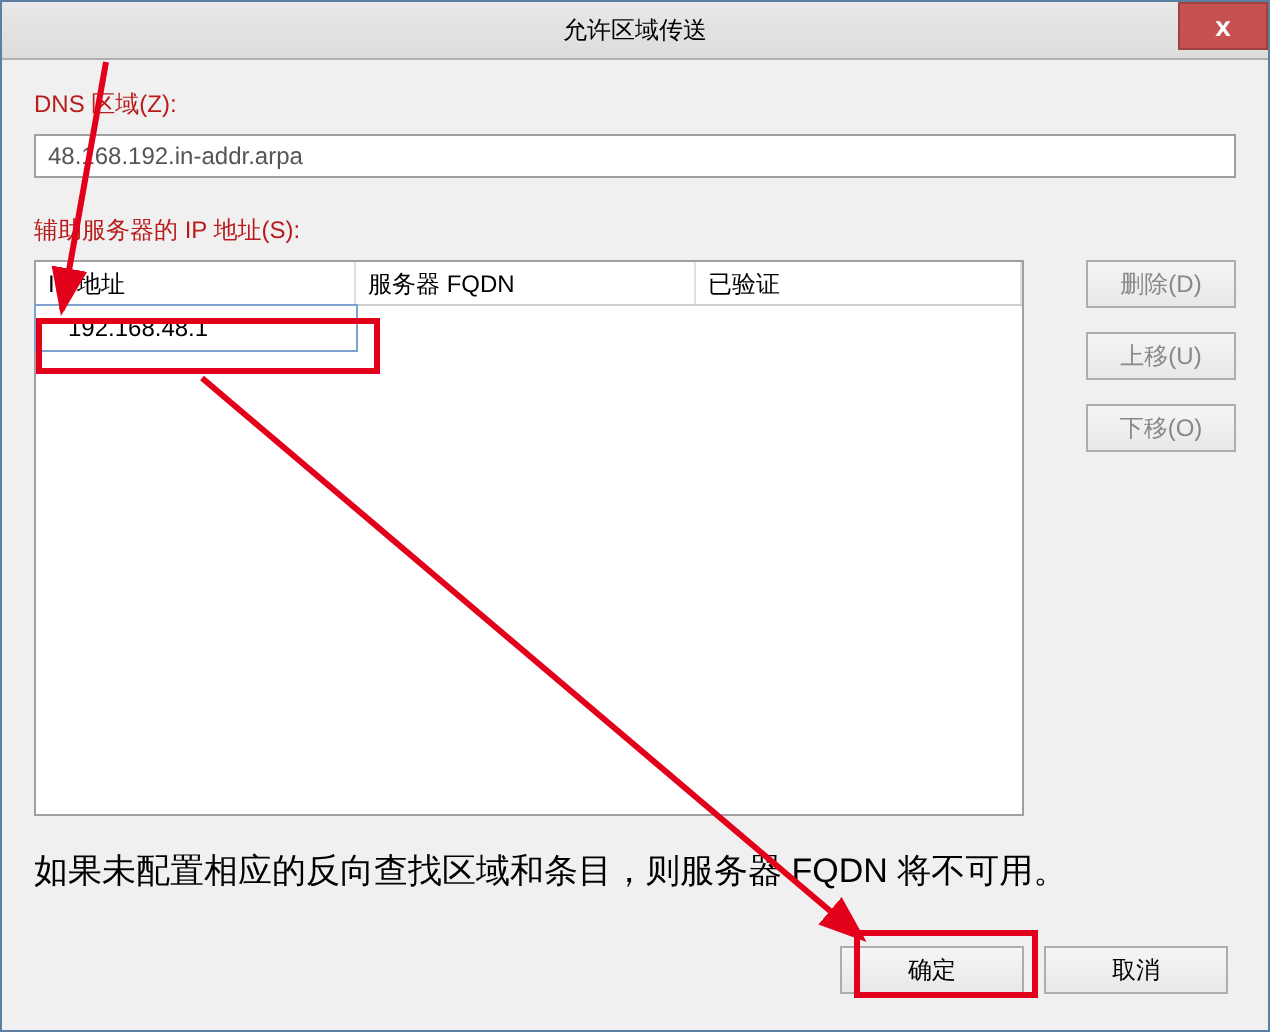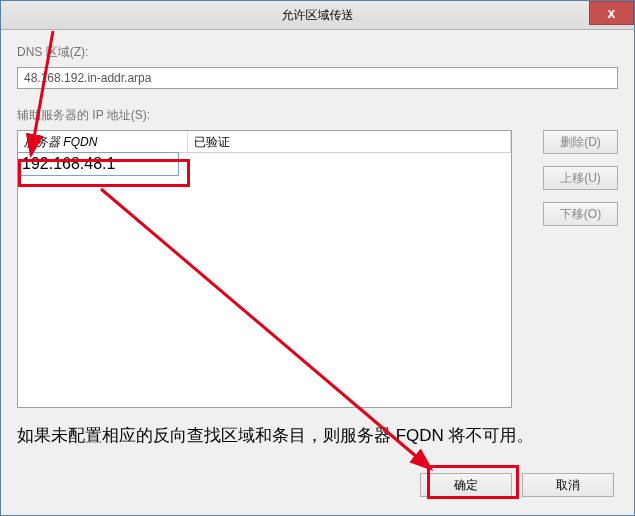--- a/index.html
+++ b/index.html
@@ -50,21 +50,21 @@
       justify-content: center;
       font-size: 14px;
       font-weight: bold;
       cursor: pointer;
     }
     .dialog-body {
       padding: 14px 16px;
     }
     .field-label {
       font-size: 12px;
-      color: #737373;
+      color: #b91c1c;
       margin-bottom: 6px;
     }
     .dns-zone-input {
       width: 100%;
       height: 22px;
       border: 1px solid #a0a0a0;
       background: #fff;
       padding: 2px 6px;
       font-size: 12px;
       font-family: inherit;
@@ -92,36 +92,36 @@
       border-bottom: 1px solid #d0d0d0;
       height: 22px;
     }
     .listview-header .col {
       border-right: 1px solid #e0e0e0;
       padding: 3px 6px;
       font-size: 12px;
       color: #000;
     }
     .col-ip { width: 160px; }
-    .col-fqdn { width: 170px; font-style: italic; }
+    .col-fqdn { width: 170px; }
     .col-verified { flex: 1; border-right: none; }
     .listview-row {
       display: flex;
     }
     .cell-ip {
       width: 160px;
       height: 22px;
     }
     .ip-input {
       width: 100%;
       height: 100%;
       border: none;
       outline: 1px solid #7da2ce;
-      padding: 2px 4px;
-      font-size: 16px;
+      padding: 2px 16px;
+      font-size: 12px;
       font-family: inherit;
     }
     .btn-col {
       display: flex;
       flex-direction: column;
       gap: 12px;
     }
     .side-btn {
       width: 75px;
       height: 24px;
@@ -197,20 +197,21 @@
     <input class="dns-zone-input" type="text" readonly="" value="48.168.192.in-addr.arpa" style="">
 
     <div class="section-spacer"></div>
 
     <div class="field-label">辅助服务器的 IP 地址(S):</div>
 
     <div class="main-row">
       <div class="list-wrap">
         <div class="listview">
           <div class="listview-header">
+            <div class="col col-ip">IP 地址</div>
             <div class="col col-fqdn">服务器 FQDN</div>
             <div class="col col-verified">已验证</div>
           </div>
           <div class="listview-row">
             <div class="cell-ip">
               <input class="ip-input" type="text" value="192.168.48.1" style="">
             </div>
           </div>
         </div>
       </div>

